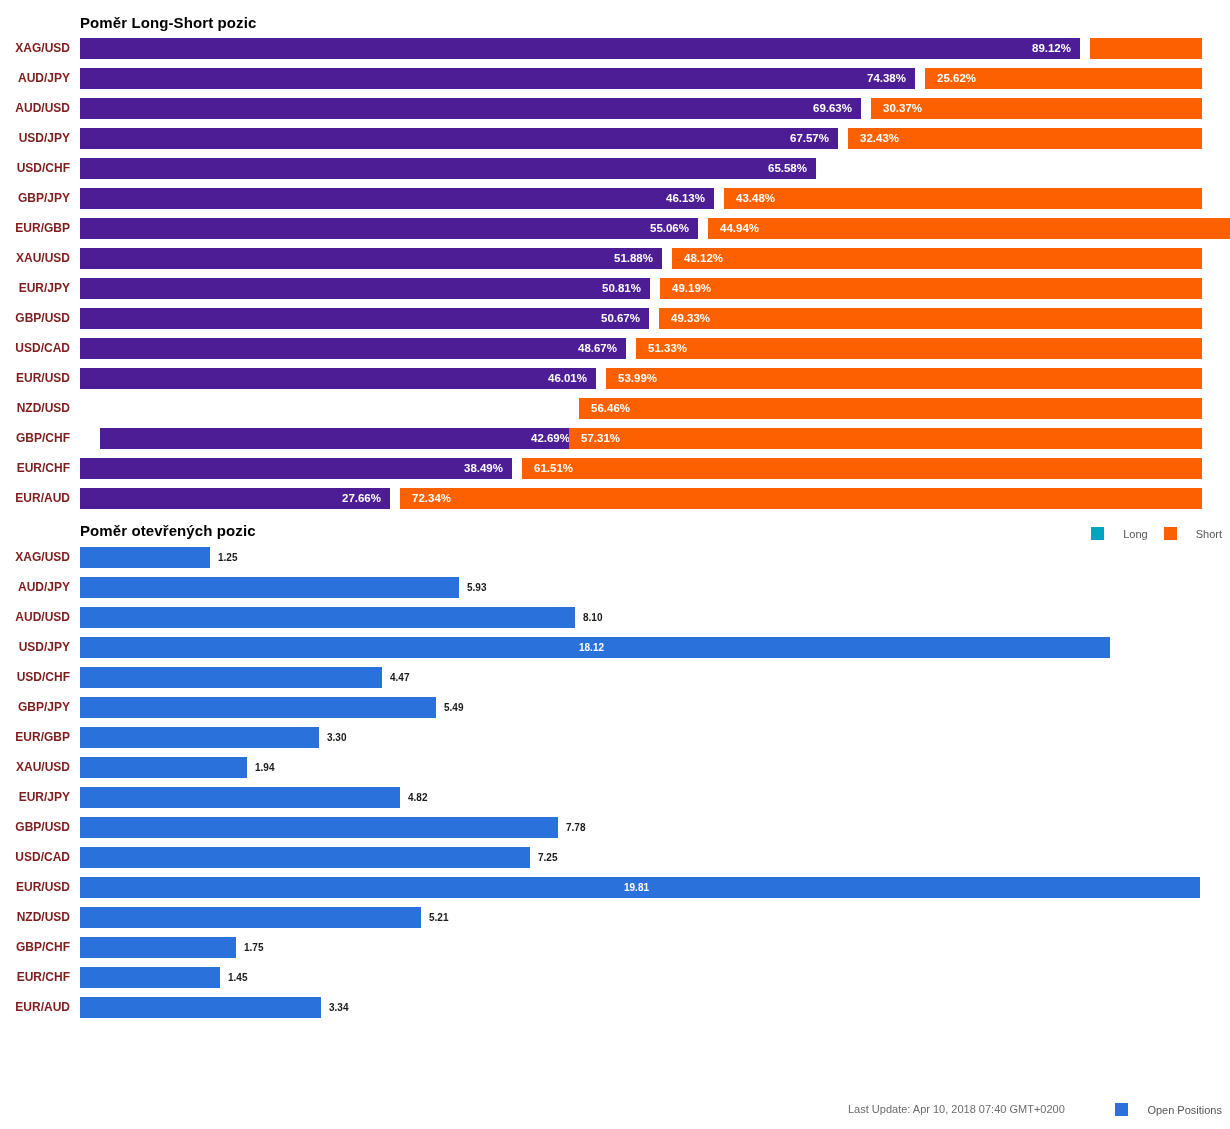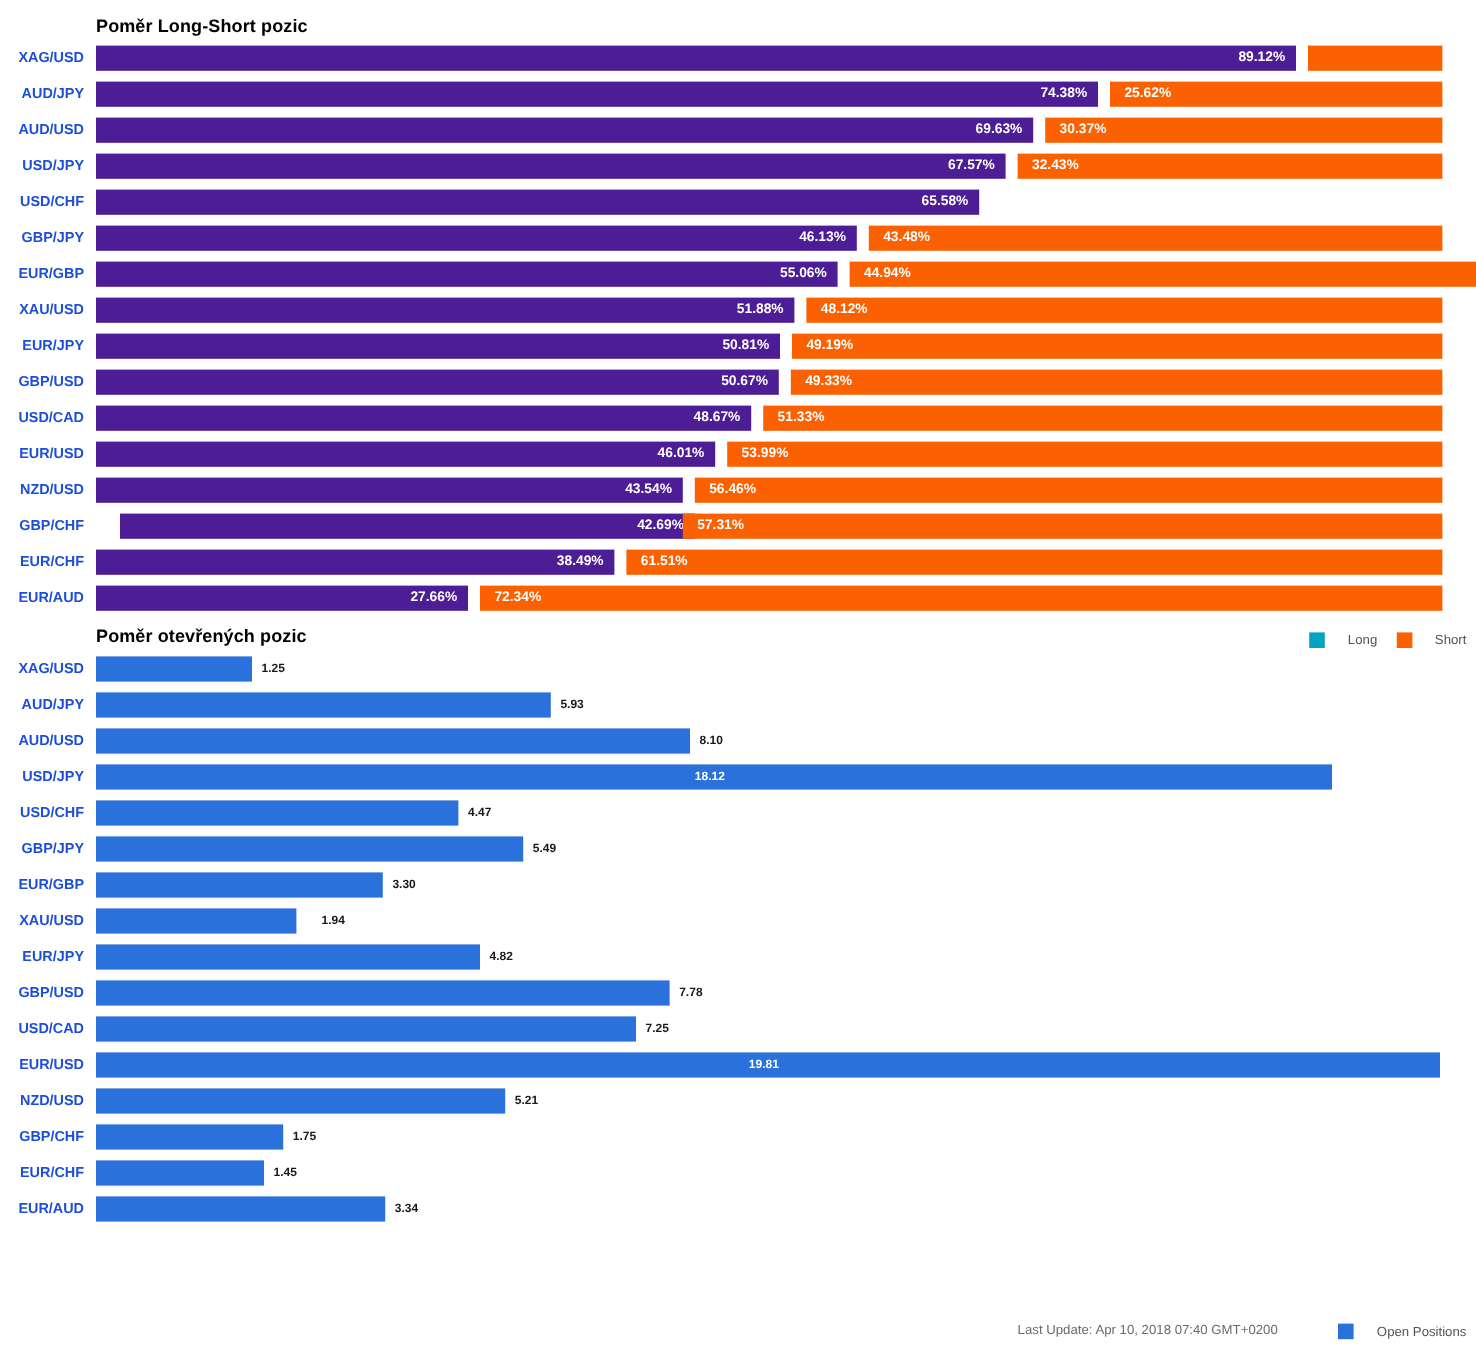--- a/index.html
+++ b/index.html
@@ -38,21 +38,21 @@
   .row-label {
     position: absolute;
     left: 0;
     top: 0;
     width: 70px;
     height: 21px;
     line-height: 21px;
     text-align: right;
     font-size: 12px;
     font-weight: bold;
-    color: #1d4ed8;
+    color: #7f1d1d;
     white-space: nowrap;
   }
 
   
   .seg {
     position: absolute;
     top: 0;
     height: 21px;
     line-height: 21px;
   }
@@ -223,23 +223,20 @@
         <div class="row-label">EUR/USD</div>
         <div class="seg seg-long" style="left: 80px; width: 516px;">
           <span class="seg-value">46.01%</span>
         </div>
         <div class="seg seg-short" style="left: 606px; width: 596px;">
           <span class="seg-value">53.99%</span>
         </div>
       </div>
       <div class="row" style="top: 398px;">
         <div class="row-label">NZD/USD</div>
-        <div class="seg seg-long" style="left: 80px; width: 489px;">
-          <span class="seg-value">43.54%</span>
-        </div>
         <div class="seg seg-short" style="left: 579px; width: 623px;">
           <span class="seg-value">56.46%</span>
         </div>
       </div>
       <div class="row" style="top: 428px;">
         <div class="row-label">GBP/CHF</div>
         <div class="seg seg-long" style="left: 80px; width: 479px; margin-left: 20px;">
           <span class="seg-value">42.69%</span>
         </div>
         <div class="seg seg-short" style="left: 569px; width: 633px;">
@@ -311,21 +308,21 @@
         <span class="bar-open-value outside" style="left: 444px;">5.49</span>
       </div>
       <div class="row" style="top: 727px;">
         <div class="row-label">EUR/GBP</div>
         <div class="bar-open" style="width: 239px;"></div>
         <span class="bar-open-value outside" style="left: 327px;">3.30</span>
       </div>
       <div class="row" style="top: 757px;">
         <div class="row-label">XAU/USD</div>
         <div class="bar-open" style="width: 167px;"></div>
-        <span class="bar-open-value outside" style="left: 255px; margin-left: 13px;">1.94</span>
+        <span class="bar-open-value outside" style="left: 255px;">1.94</span>
       </div>
       <div class="row" style="top: 787px;">
         <div class="row-label">EUR/JPY</div>
         <div class="bar-open" style="width: 320px;"></div>
         <span class="bar-open-value outside" style="left: 408px;">4.82</span>
       </div>
       <div class="row" style="top: 817px;">
         <div class="row-label">GBP/USD</div>
         <div class="bar-open" style="width: 478px;"></div>
         <span class="bar-open-value outside" style="left: 566px;">7.78</span>

